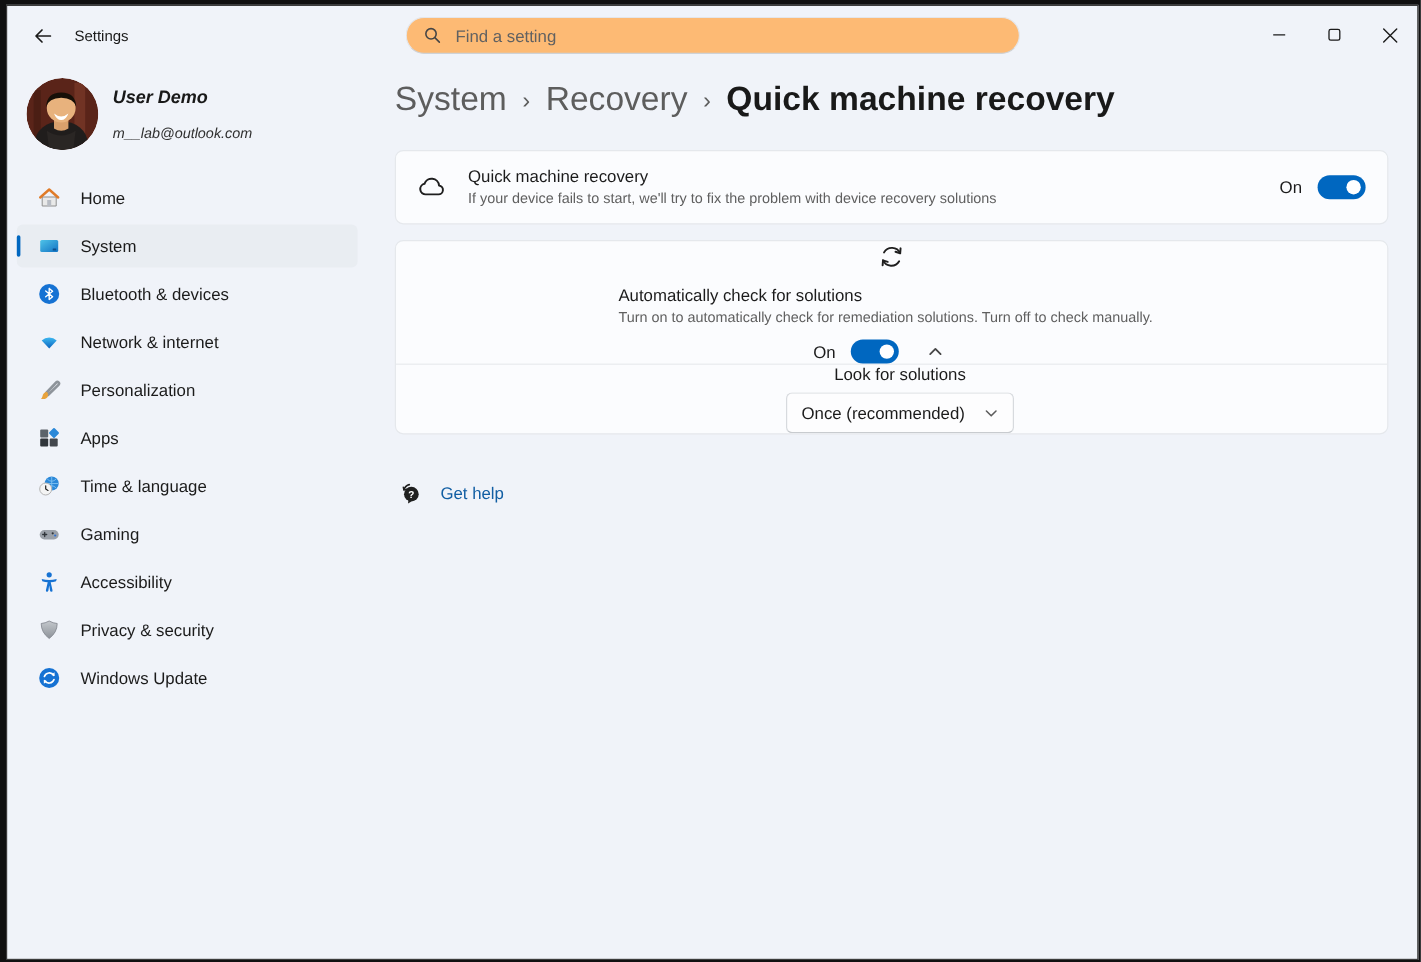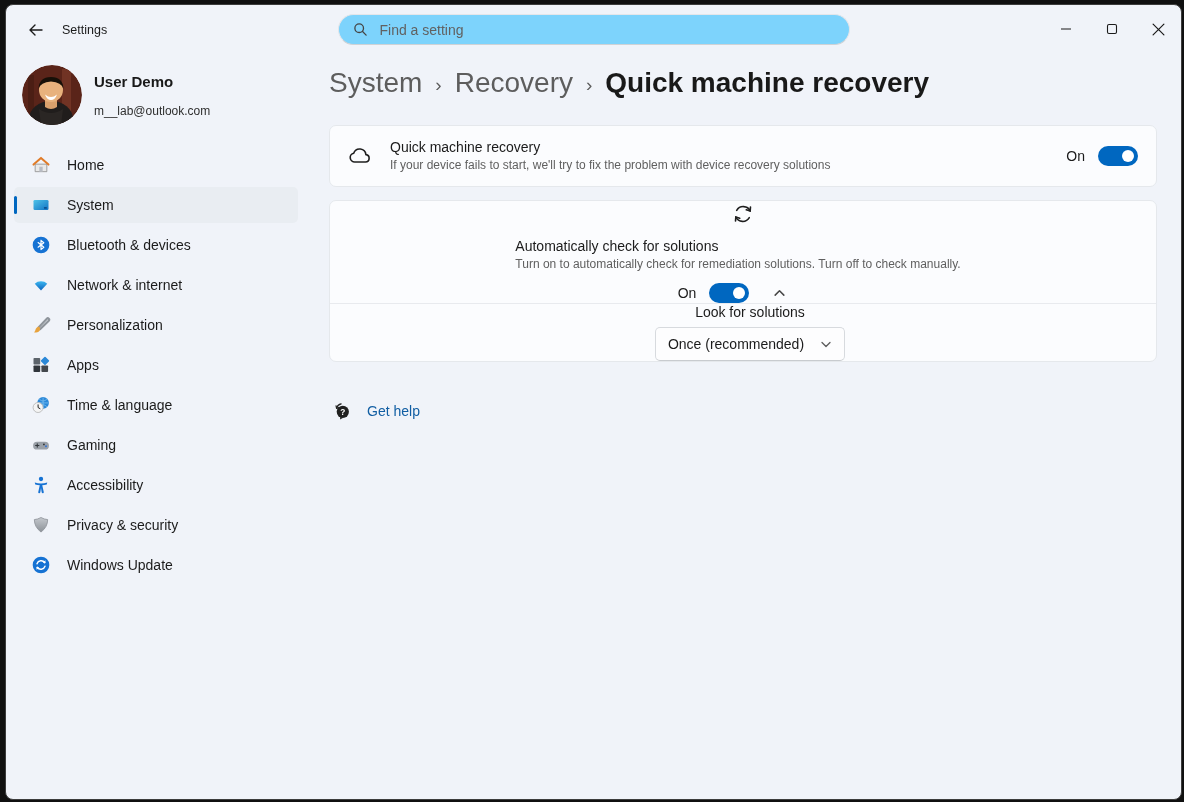--- a/index.html
+++ b/index.html
@@ -4,45 +4,45 @@
 <style>
   html,body{margin:0;padding:0;}
   body{
     width:1184px;height:802px;position:relative;overflow:hidden;
     background:#101010;
     font-family:"Liberation Sans","DejaVu Sans",sans-serif;
     -webkit-font-smoothing:antialiased;
   }
   .window{
     position:absolute;top:4px;left:5px;right:2px;bottom:2px;
-    background:#f0f3f9;border:1px solid #3c3c3c;border-radius:8px;
+    background:#f0f3f9;border:1px solid #3c3c3c;border-radius:0;
     overflow:hidden;
   }
   
   .titlebar{position:absolute;top:0;left:0;right:0;height:50px;}
   .back-btn{position:absolute;left:16px;top:11px;width:28px;height:28px;border-radius:5px;
     display:flex;align-items:center;justify-content:center;cursor:pointer;}
   .app-title{position:absolute;left:56px;top:0;height:50px;display:flex;align-items:center;
     font-size:12.5px;color:#1b1b1b;}
   .search-box{
     position:absolute;left:50%;top:9px;transform:translateX(-50%);
-    width:512px;height:31px;background:#7dd3fc;border:1px solid #e4e6ea;
+    width:512px;height:31px;background:#fdba74;border:1px solid #e4e6ea;
     border-bottom:1px solid #cfd2d6;border-radius:17px;
     display:flex;align-items:center;padding:0 14px;box-sizing:border-box;gap:10px;
   }
   .search-box input{
     border:none;outline:none;background:transparent;flex:1;
     font-size:14px;color:#1b1b1b;font-family:inherit;
   }
   .search-box input::placeholder{color:#616161;opacity:1;}
   .caption-buttons{position:absolute;right:0;top:0;height:48px;display:flex;}
   .caption-btn{width:46px;height:48px;display:flex;align-items:center;justify-content:center;cursor:pointer;}
   
   .sidebar{position:absolute;top:50px;left:0;width:300px;bottom:0;}
-  .profile{display:flex;align-items:center;gap:12px;margin:10px 0 0 16px;height:60px;}
+  .profile{display:flex;align-items:center;gap:12px;margin:10px 0 0 16px;height:60px;font-style:italic;}
   .avatar{width:60px;height:60px;border-radius:50%;overflow:hidden;flex:none;}
   .profile-name{font-size:15px;font-weight:700;color:#191919;line-height:19px;}
   .profile-email{font-size:12px;color:#2f2f2f;line-height:16px;margin-top:12px;}
   .nav{margin-top:22px;}
   .nav-item{
     height:36px;margin:0 8px 4px 8px;border-radius:5px;position:relative;
     display:flex;align-items:center;padding-left:17px;gap:16px;cursor:pointer;
     box-sizing:border-box;
   }
   .nav-item.selected{background:#e9edf2;}

